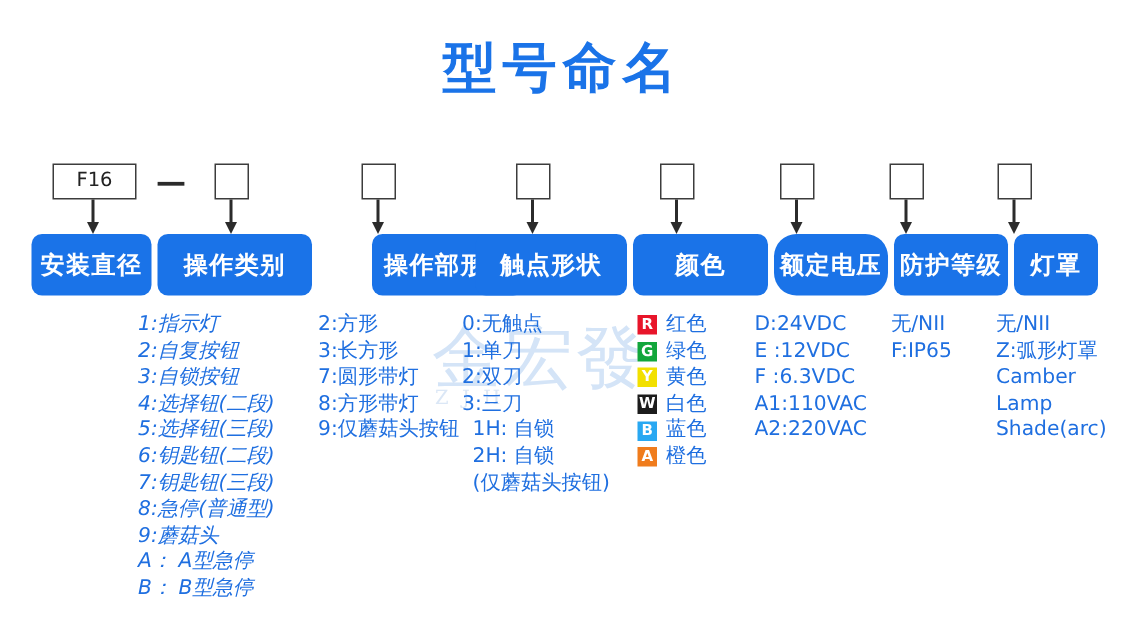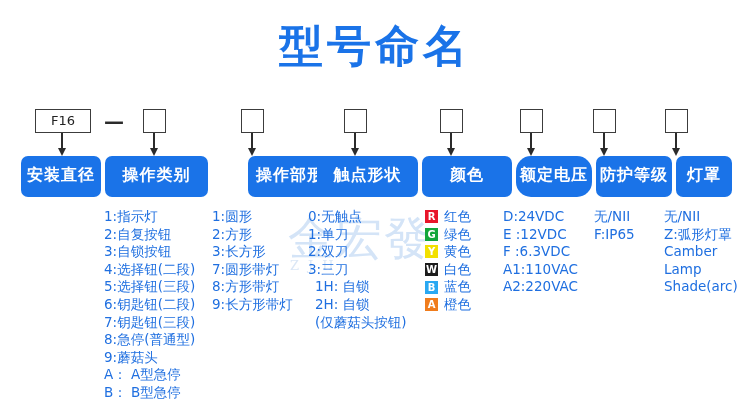--- a/index.html
+++ b/index.html
@@ -14,21 +14,21 @@
   }
 
   
   .title {
     position: absolute;
     top: 19px;
     left: 0;
     width: 750px;
     text-align: center;
     color: #1a73e8;
-    font-size: 44px;
+    font-size: 36px;
     font-weight: bold;
     letter-spacing: 4px;
     line-height: 54px;
     white-space: nowrap;
   }
 
   
   .watermark {
     position: absolute;
     left: 288px;
@@ -108,21 +108,21 @@
     position: absolute;
     left: 0px;
     top: 15px;
     width: 0; height: 0;
     border-left: 4.5px solid transparent;
     border-right: 4.5px solid transparent;
     border-top: 8px solid #2b2b2b;
   }
 
   
-  .pills { position: absolute; left: 0; top: 156px; width: 672px; height: 42px; z-index: 2; font-family: Liberation Mono, monospace;}
+  .pills { position: absolute; left: 0; top: 156px; width: 672px; height: 42px; z-index: 2;}
   .pill {
     position: absolute;
     top: 0;
     height: 41px;
     background: #1a73e8;
     border-radius: 7px;
     color: #ffffff;
     font-size: 16px;
     font-weight: bold;
     text-align: center;
@@ -234,41 +234,40 @@
   <div class="pill" style="left:212px; width:101px;margin-left:36px;">操作部形状</div>
   <div class="pill" style="left:317px; width:101px;">触点形状</div>
   <div class="pill" style="left:422px; width:90px;">颜色</div>
   <div class="pill" style="left:516px; width:76px;border-radius:15px;">额定电压</div>
   <div class="pill" style="left:596px; width:76px;">防护等级</div>
   <div class="pill" style="left:676px; width:56px;">灯罩</div>
 </div>
 
 <div class="cols">
 
-  <div class="col" style="left:104px;">
+  <div class="col" style="left:92px;font-style:italic;">
     <span class="ln">1:指示灯</span>
     <span class="ln">2:自复按钮</span>
     <span class="ln">3:自锁按钮</span>
     <span class="ln">4:选择钮(二段)</span>
     <span class="ln">5:选择钮(三段)</span>
     <span class="ln">6:钥匙钮(二段)</span>
     <span class="ln">7:钥匙钮(三段)</span>
     <span class="ln">8:急停(普通型)</span>
     <span class="ln">9:蘑菇头</span>
     <span class="ln">A： A型急停</span>
     <span class="ln">B： B型急停</span>
   </div>
 
   <div class="col" style="left:212px;">
-    <span class="ln">1:圆形</span>
     <span class="ln">2:方形</span>
     <span class="ln">3:长方形</span>
     <span class="ln">7:圆形带灯</span>
     <span class="ln">8:方形带灯</span>
-    <span class="ln">9:长方形带灯</span>
+    <span class="ln">9:仅蘑菇头按钮</span>
   </div>
 
   <div class="col" style="left:308px;">
     <span class="ln">0:无触点</span>
     <span class="ln">1:单刀</span>
     <span class="ln">2:双刀</span>
     <span class="ln">3:三刀</span>
     <span class="ln ind">1H: 自锁</span>
     <span class="ln ind">2H: 自锁</span>
     <span class="ln ind">(仅蘑菇头按钮)</span>

